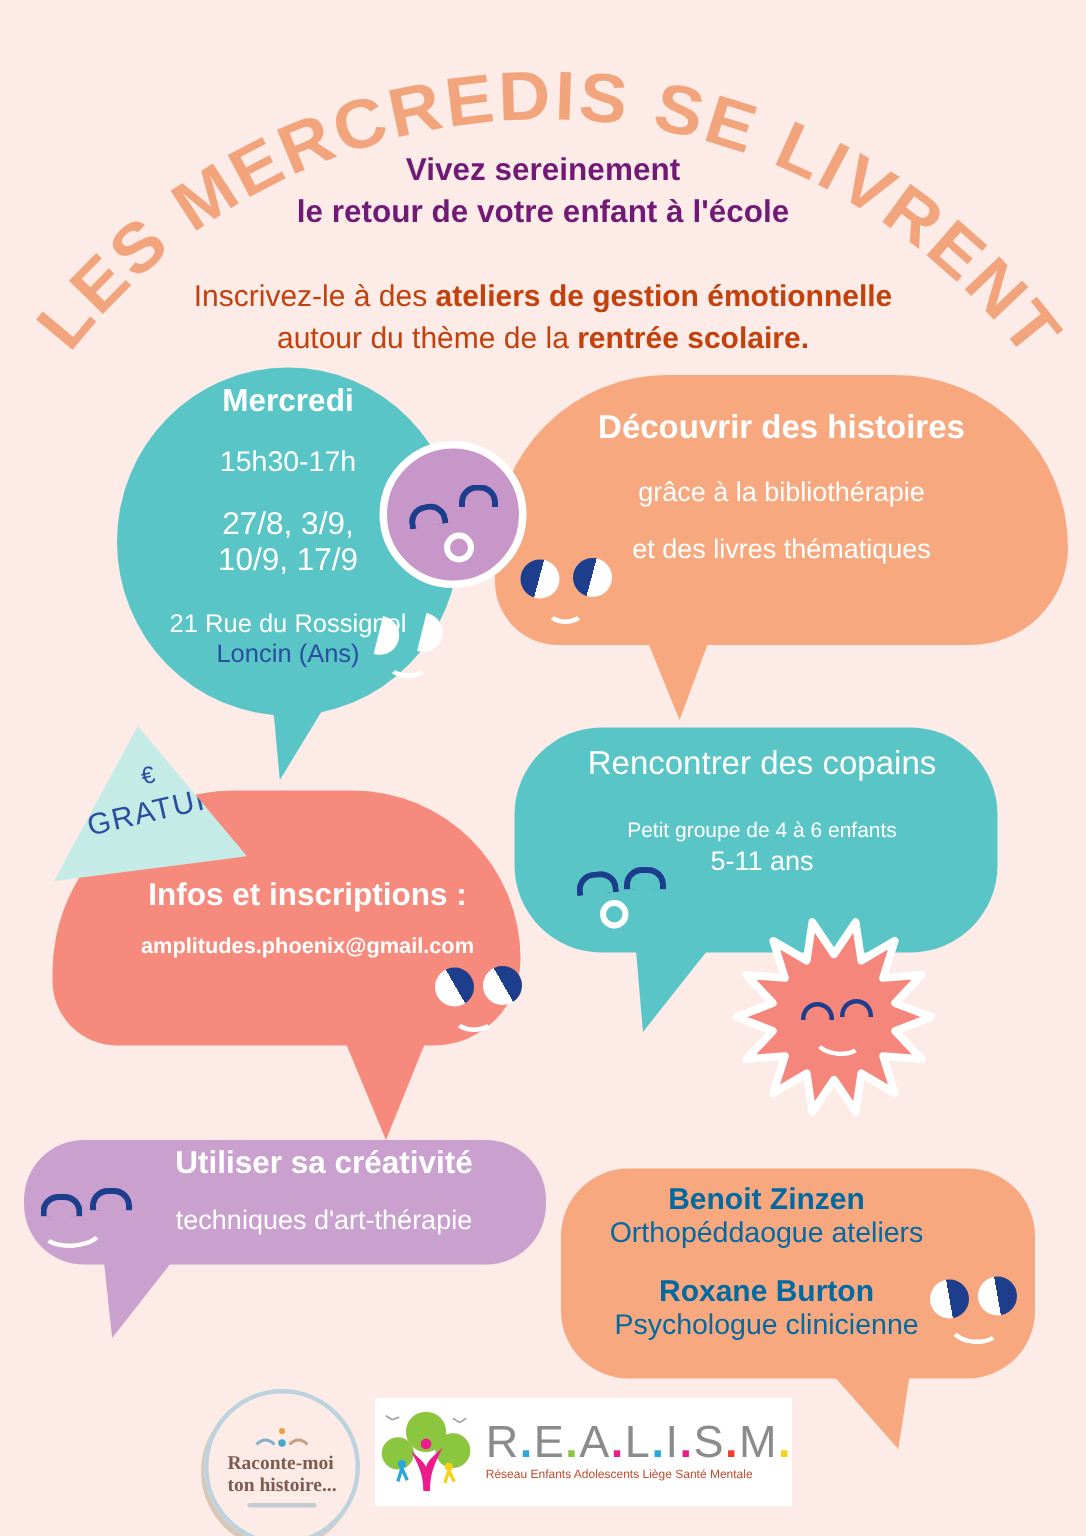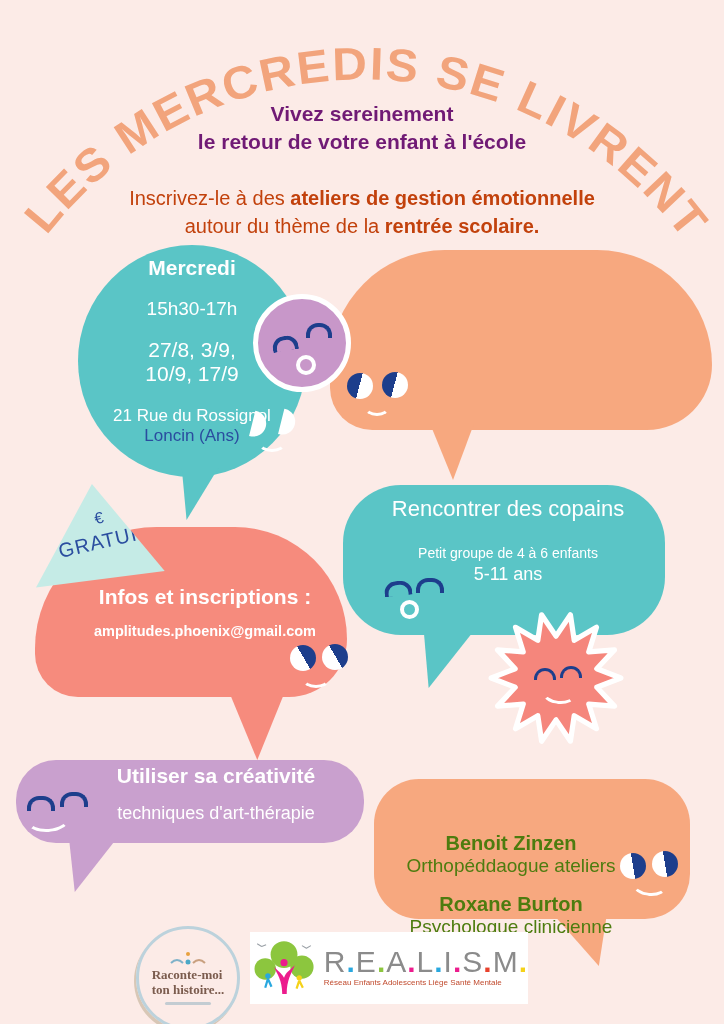--- a/index.html
+++ b/index.html
@@ -44,21 +44,21 @@
   .mouth-ring{position:absolute;border:4px solid #ffffff;border-radius:50%;background:transparent;}
   .purple-face{left:253px;top:294px;width:88px;height:88px;background:#c897c9;border:5px solid #ffffff;border-radius:50%;z-index:6;}
 
   
   .schedule-text{left:92px;top:256px;width:200px;color:#ffffff;}
   .t-title{font-size:21px;font-weight:bold;}
   .stories-text{left:330px;top:272px;width:382px;color:#ffffff;}
   .friends-text{left:347px;top:496px;width:322px;color:#ffffff;}
   .contact-text{left:49px;top:585px;width:312px;color:#ffffff;}
   .creativity-text{left:82px;top:764px;width:268px;color:#ffffff;}
-  .staff-text{left:388px;top:832px;width:246px;color:#4d7c0f;}
+  .staff-text{left:388px;top:789px;width:246px;color:#0369a1;}
 
   
   .star-svg{left:488px;top:610px;z-index:7;}
   .star-face{z-index:8;}
 
   
   .story-logo{left:136px;top:926px;width:98px;height:98px;border:3px solid #bcd2dc;border-radius:50%;box-shadow:-2px 3px 0 0 #d8c7b6;display:flex;flex-direction:column;align-items:center;justify-content:center;background:transparent;}
   .story-title{color:#7b5c4e;font-size:13px;font-weight:bold;line-height:15px;text-align:left;font-family:"Liberation Serif","DejaVu Serif",serif;}
   .story-caption{width:46px;height:3px;background:#c3ccd2;border-radius:2px;margin-top:5px;}
   .realism-box{left:250px;top:932px;width:278px;height:72px;background:#ffffff;display:flex;align-items:center;}
@@ -108,20 +108,25 @@
   <div class="abs smile" style="left:258px;top:434px;width:22px;height:12px;"></div>
 
   <div class="abs purple-face">
     <div class="eye-arc" style="left:14px;top:37px;width:18px;transform:rotate(-10deg);"></div>
     <div class="eye-arc" style="left:48px;top:24px;width:18px;"></div>
     <div class="mouth-ring" style="left:38px;top:56px;width:12px;height:12px;"></div>
   </div>
 
   <div class="bubble stories-bubble"></div>
   <div class="abs stories-tail"></div>
+  <div class="abs ctr stories-text">
+    <div style="font-size:22px;font-weight:bold;">Découvrir des histoires</div>
+    <div style="font-size:18px;margin-top:20px;">grâce à la bibliothérapie</div>
+    <div style="font-size:18px;margin-top:17px;">et des livres thématiques</div>
+  </div>
 
   <div class="abs eye-half" style="left:347px;top:373px;background:linear-gradient(105deg,#1d3e8c 48%,#ffffff 48%);"></div>
   <div class="abs eye-half" style="left:382px;top:372px;background:linear-gradient(105deg,#1d3e8c 48%,#ffffff 48%);"></div>
   <div class="abs smile" style="left:364px;top:398px;width:20px;height:12px;"></div>
 
   <div class="bubble friends-bubble"></div>
   <div class="abs friends-tail"></div>
   <div class="abs ctr friends-text">
     <div style="font-size:22px;font-weight:normal;">Rencontrer des copains</div>
     <div style="font-size:14px;margin-top:20px;line-height:22px;">Petit groupe de 4 à 6 enfants</div>

